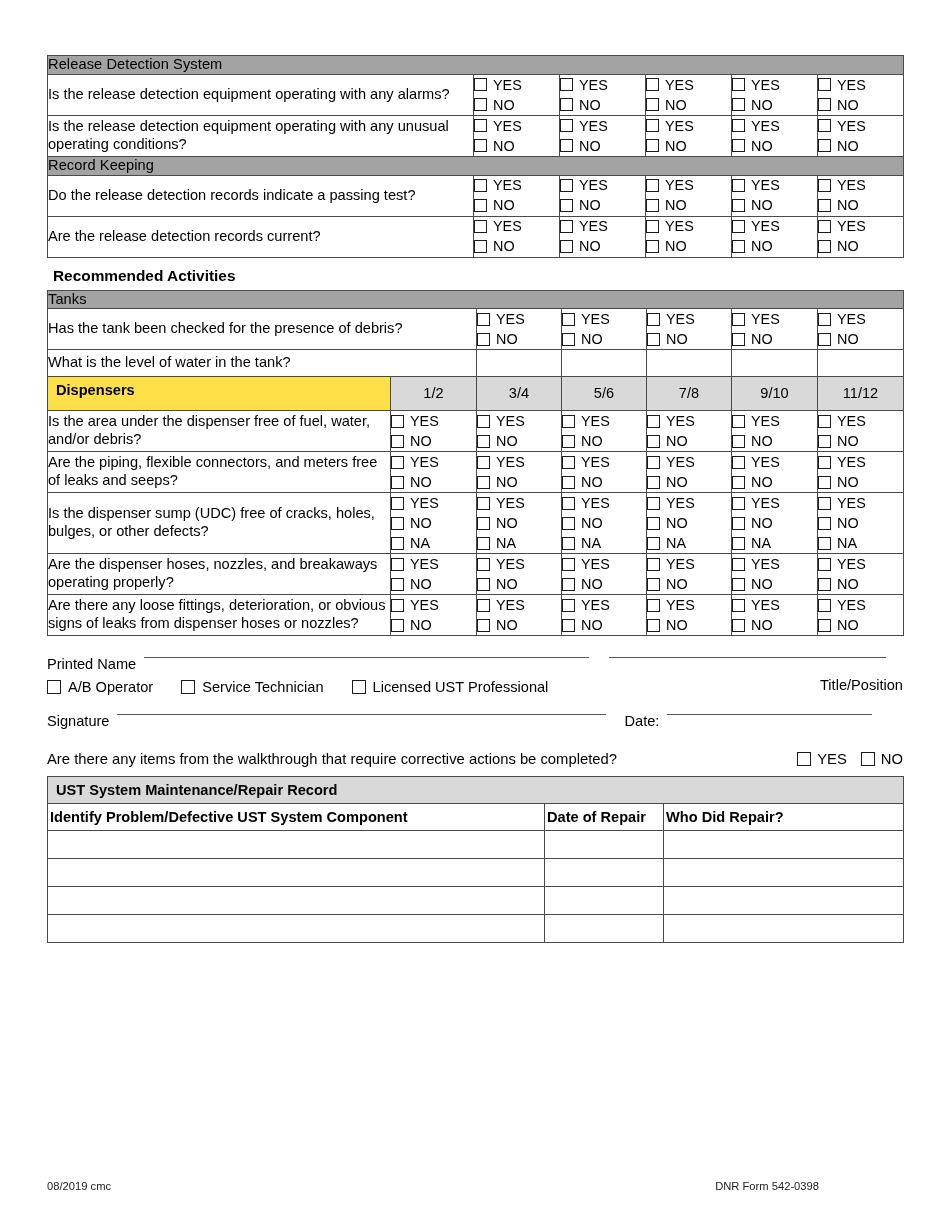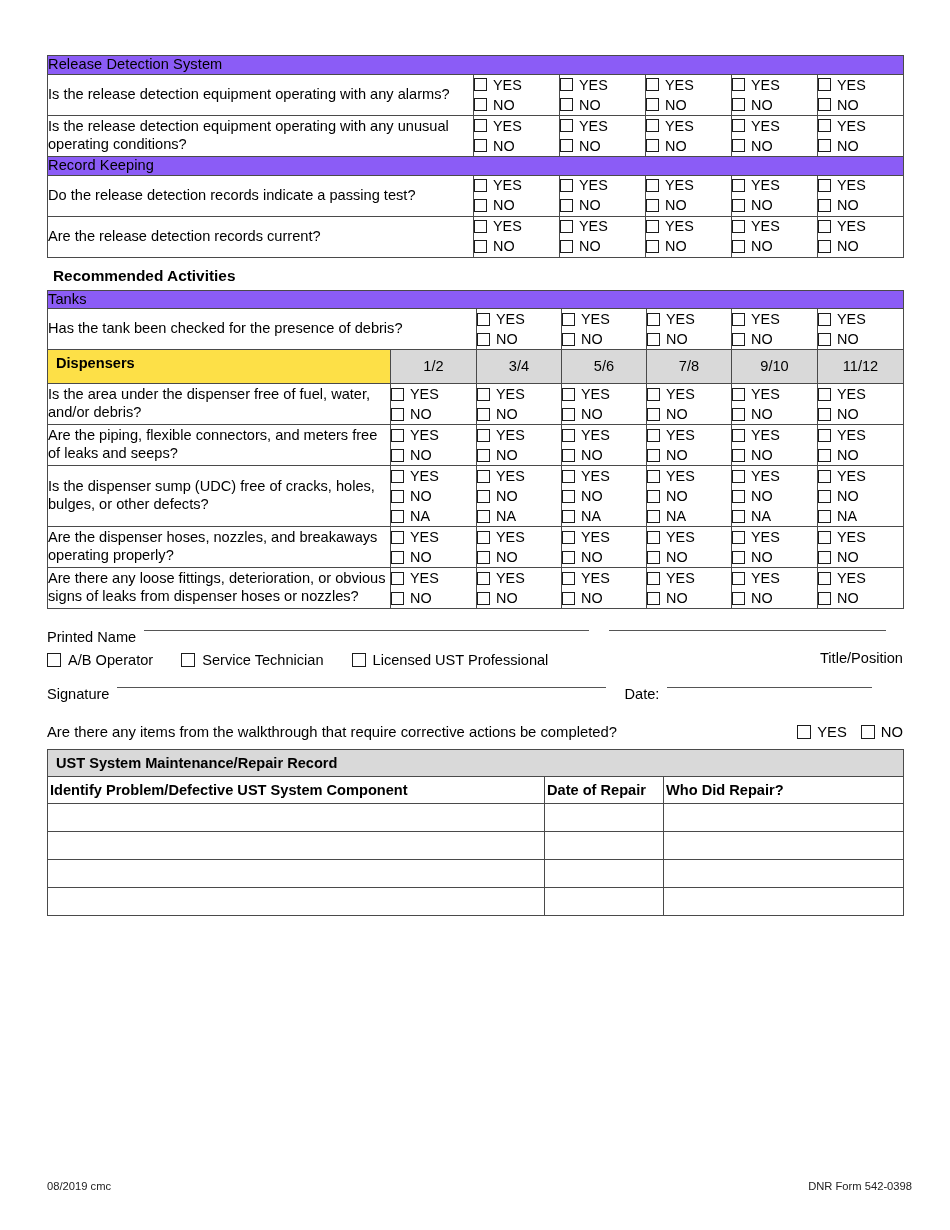--- a/index.html
+++ b/index.html
@@ -39,21 +39,21 @@
   }
   table.grid td, table.grid th {
     border: 1px solid #4a4a4a;
     padding: 0;
     vertical-align: middle;
     font-weight: normal;
     font-size: 14.6px;
     line-height: 1.22;
   }
   .secthead td {
-    background: #8b5cf6;
+    background: #a3a3a3;
     font-weight: bold;
     font-size: 14.8px;
     padding: 5px 0 5px 8px;
     letter-spacing: .1px;
   }
   .qcell {
     padding: 7px 6px 7px 8px;
   }
   .colhead {
     background: #d9d9d9;
@@ -171,21 +171,21 @@
     text-align: left;
     padding: 5px 2px;
     height: auto;
   }
 
   
   .footer {
     position: absolute;
     left: 47px;
     top: 1180px;
-    width: 865px;
+    width: 772px;
     display: flex;
     justify-content: space-between;
     font-size: 11.2px;
     color: #222;
   }
 </style>
 </head>
 <body>
 
 <div class="page">
@@ -491,20 +491,28 @@
                 <span class="cb"></span>
                 <span class="optlabel">YES</span>
               </div>
             <div class="optrow">
                 <span class="cb"></span>
                 <span class="optlabel">NO</span>
               </div>
           </td>
         </tr>
 
+        <tr>
+          <td class="qcell" colspan="2">What is the level of water in the tank?</td>
+          <td style="height:26px"></td>
+          <td></td>
+          <td></td>
+          <td></td>
+          <td></td>
+        </tr>
 
         <tr>
           <td class="secthead" style="background:#fde047;font-weight:bold;padding:5px 0 10px 8px">Dispensers</td>
           <td class="colhead">1/2</td>
           <td class="colhead">3/4</td>
           <td class="colhead">5/6</td>
           <td class="colhead">7/8</td>
           <td class="colhead">9/10</td>
           <td class="colhead">11/12</td>
         </tr>

